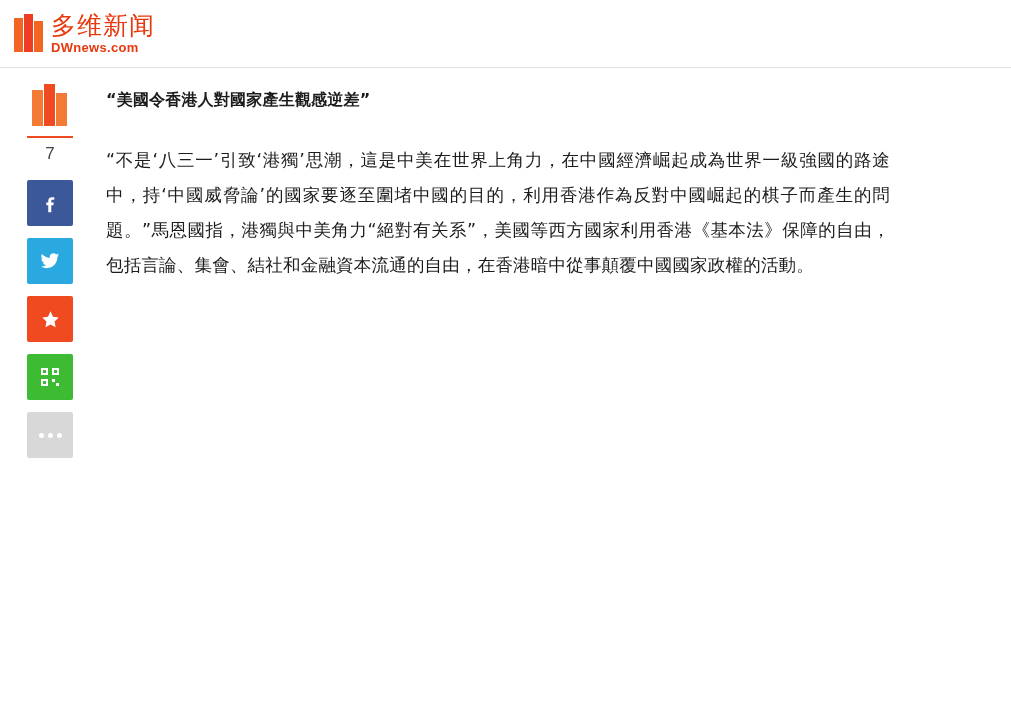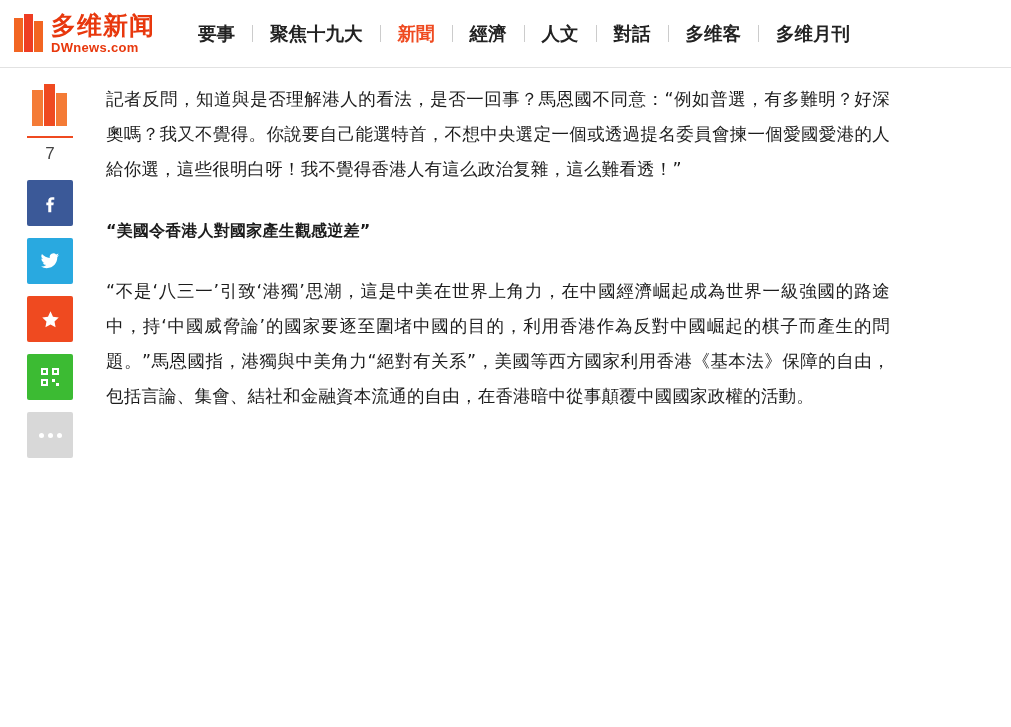--- a/index.html
+++ b/index.html
@@ -41,21 +41,21 @@
     position: absolute;
     display: block;
     background: #ee4422;
   }
   .lm1 { left: 0;   top: 4px;  width: 9px;  height: 34px; background: #f26522 !important; }
   .lm2 { left: 10px; top: 0;   width: 9px;  height: 38px; background: #ee3d23 !important; }
   .lm3 { left: 20px; top: 7px; width: 9px;  height: 31px; background: #f26522 !important; }
   .logo-text { display: flex; flex-direction: column; line-height: 1; }
   .logo-cn {
     font-size: 25px;
-    font-weight: bold;
+    font-weight: normal;
     color: #e8380d;
     letter-spacing: 1px;
     font-family: "DejaVu Sans", sans-serif;
     text-align: center;
   }
   .logo-en {
     font-size: 13px;
     font-weight: bold;
     color: #e8380d;
     letter-spacing: 0.3px;
@@ -189,37 +189,20 @@
       <span class="lm1"></span>
         <span class="lm2"></span>
         <span class="lm3"></span>
     </span>
     <span class="logo-text">
       <span class="logo-cn">多维新闻</span>
       <span class="logo-en"><span>DWnews</span><span class="dot">.com</span></span>
     </span>
   </a>
 
-  <nav class="nav">
-    <a class="nav-item" href="#">要事</a>
-    <span class="nav-sep"></span>
-    <a class="nav-item" href="#">聚焦十九大</a>
-    <span class="nav-sep"></span>
-    <a class="nav-item active" href="#">新聞</a>
-    <span class="nav-sep"></span>
-    <a class="nav-item" href="#">經濟</a>
-    <span class="nav-sep"></span>
-    <a class="nav-item" href="#">人文</a>
-    <span class="nav-sep"></span>
-    <a class="nav-item" href="#">對話</a>
-    <span class="nav-sep"></span>
-    <a class="nav-item" href="#">多维客</a>
-    <span class="nav-sep"></span>
-    <a class="nav-item" href="#">多维月刊</a>
-  </nav>
 </div>
 
 <div class="body-wrap">
 
   <aside class="rail">
     <div class="rail-count-box">
       <span class="rail-icon-stack">
         <span class="rs1"></span>
           <span class="rs2"></span>
           <span class="rs3"></span>
@@ -266,17 +249,16 @@
     <div class="share-btn sb-more">
       <span class="more-dots">
         <i></i>
           <i></i>
           <i></i>
       </span>
     </div>
   </aside>
 
   <article class="article">
-    <p class="indent">記者反問，知道與是否理解港人的看法，是否一回事？馬恩國不同意：“例如普選，有多難明？好深奧嗎？我又不覺得。你說要自己能選特首，不想中央選定一個或透過提名委員會揀一個愛國愛港的人給你選，這些很明白呀！我不覺得香港人有這么政治复雜，這么難看透！”</p>
     <p class="subhead">“美國令香港人對國家產生觀感逆差”</p>
     <p class="indent">“不是‘八三一’引致‘港獨’思潮，這是中美在世界上角力，在中國經濟崛起成為世界一級強國的路途中，持‘中國威脅論’的國家要逐至圍堵中國的目的，利用香港作為反對中國崛起的棋子而產生的問題。”馬恩國指，港獨與中美角力“絕對有关系”，美國等西方國家利用香港《基本法》保障的自由，包括言論、集會、結社和金融資本流通的自由，在香港暗中從事顛覆中國國家政權的活動。</p>
   </article>
 </div>
 
 </body></html>

